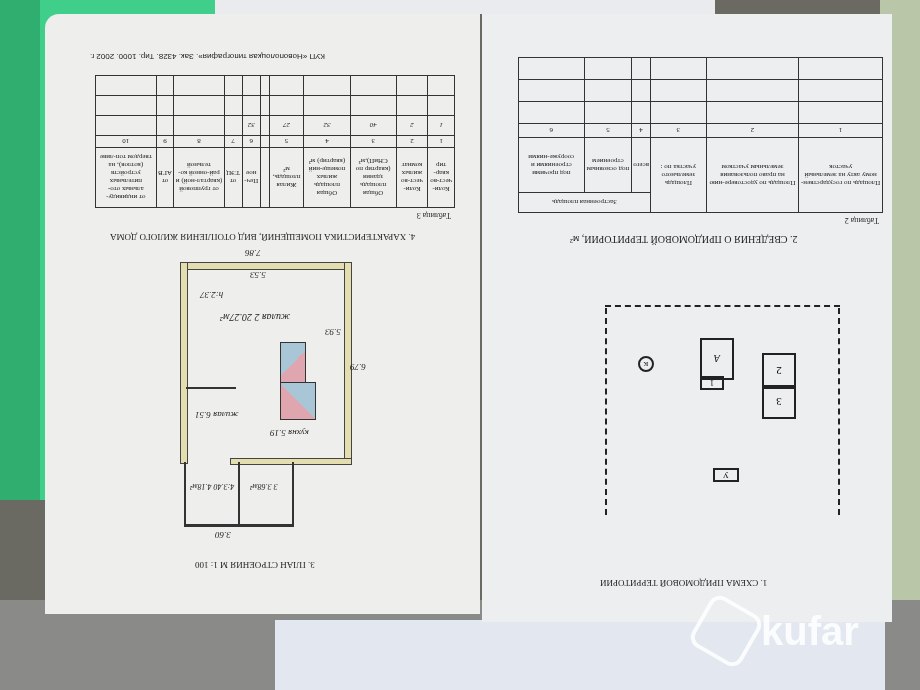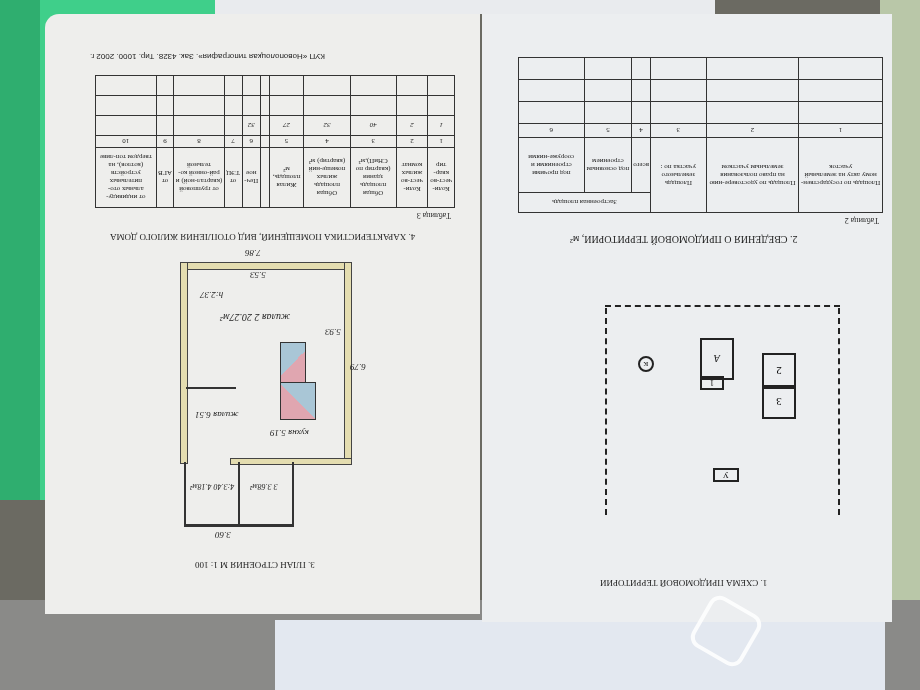--- a/index.html
+++ b/index.html
@@ -207,13 +207,14 @@
   <div class="bx upside" style="left:162px;top:53px;width:30px;height:32px;">2</div>
   <div class="bx upside" style="left:162px;top:85px;width:30px;height:30px;">3</div>
   <div class="bx upside" style="left:113px;top:168px;width:22px;height:10px;font-size:8px;">У</div>
   <div class="upside" style="position:absolute;left:38px;top:56px;width:12px;height:12px;border:2px solid #222;border-radius:50%;font-size:7px;display:flex;align-items:center;justify-content:center;">К</div>
 </div>
 
 <div class="upside txt" style="left:600px;top:578px;font-size:9px;">1. СХЕМА ПРИДОМОВОЙ ТЕРРИТОРИИ</div>
 
 <div class="watermark">
   <div class="wm-hex"></div>
+  <span>kufar</span>
 </div>
 
 </body></html>

